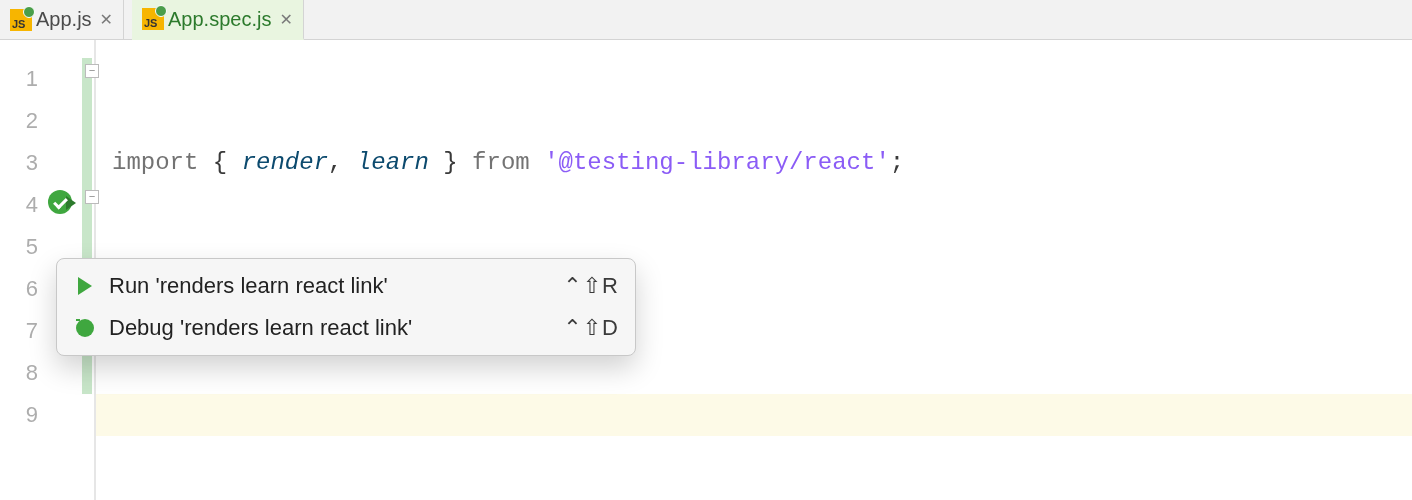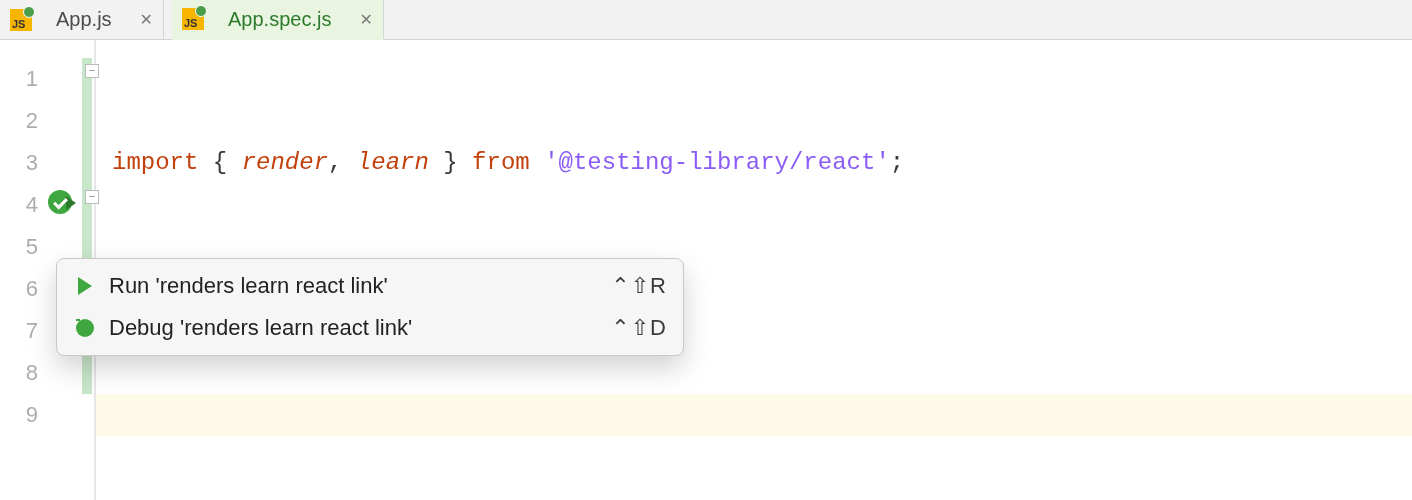--- a/index.html
+++ b/index.html
@@ -19,21 +19,21 @@
     height: 40px;
     background: #f2f2f2;
     border-bottom: 1px solid #d4d4d4;
     font-family: -apple-system, "Segoe UI", Arial, sans-serif;
     font-size: 20px;
   }
   .tab {
     display: flex;
     align-items: center;
     padding: 0 10px 0 10px;
-    gap: 24px;
+    gap: 4px;
     border-right: 1px solid #d4d4d4;
     color: #4b4b4b;
     cursor: pointer;
   }
   .tab.active {
     background: #e9f5e0;
     color: #2c7a2c;
     border-bottom: 2px solid #e9f5e0;
     margin-bottom: -1px;
     margin-left: 8px;
@@ -125,42 +125,42 @@
   .code {
     padding-top: 18px;
     padding-left: 16px;
     line-height: 42px;
     white-space: pre;
     position: relative;
   }
   .code .line { height: 42px; }
 
   
-  .kw   { color: #c2410c; text-align: center; }    
-  .fn   { color: #c2410c; font-style: italic; }
+  .kw   { color: #737373; text-align: center; }    
+  .fn   { color: #0c4a6e; font-style: italic; }
   .fn-b { color: #3a3a3a; font-weight: bold; font-style: italic; }
   .str  { color: #8b5cf6; }
   .pl   { color: #3a3a3a; }
 
   
   .current-line-bg {
     position: absolute;
     left: 0; right: 0;
     top: calc(18px + 42px*8);
     height: 42px;
     background: #fdfae7;
     z-index: -1;
   }
 
   
   .context-menu {
     position: absolute;
     left: 56px;
     top: 218px;
-    width: 628px;
+    width: 580px;
     background: #f6f6f6;
     border: 1px solid #c8c8c8;
     border-radius: 8px;
     box-shadow: 0 12px 28px rgba(0,0,0,0.18);
     padding: 6px 0;
     font-family: -apple-system, "Segoe UI", Arial, sans-serif;
     font-size: 22px;
     color: #222;
     z-index: 10;
   }

